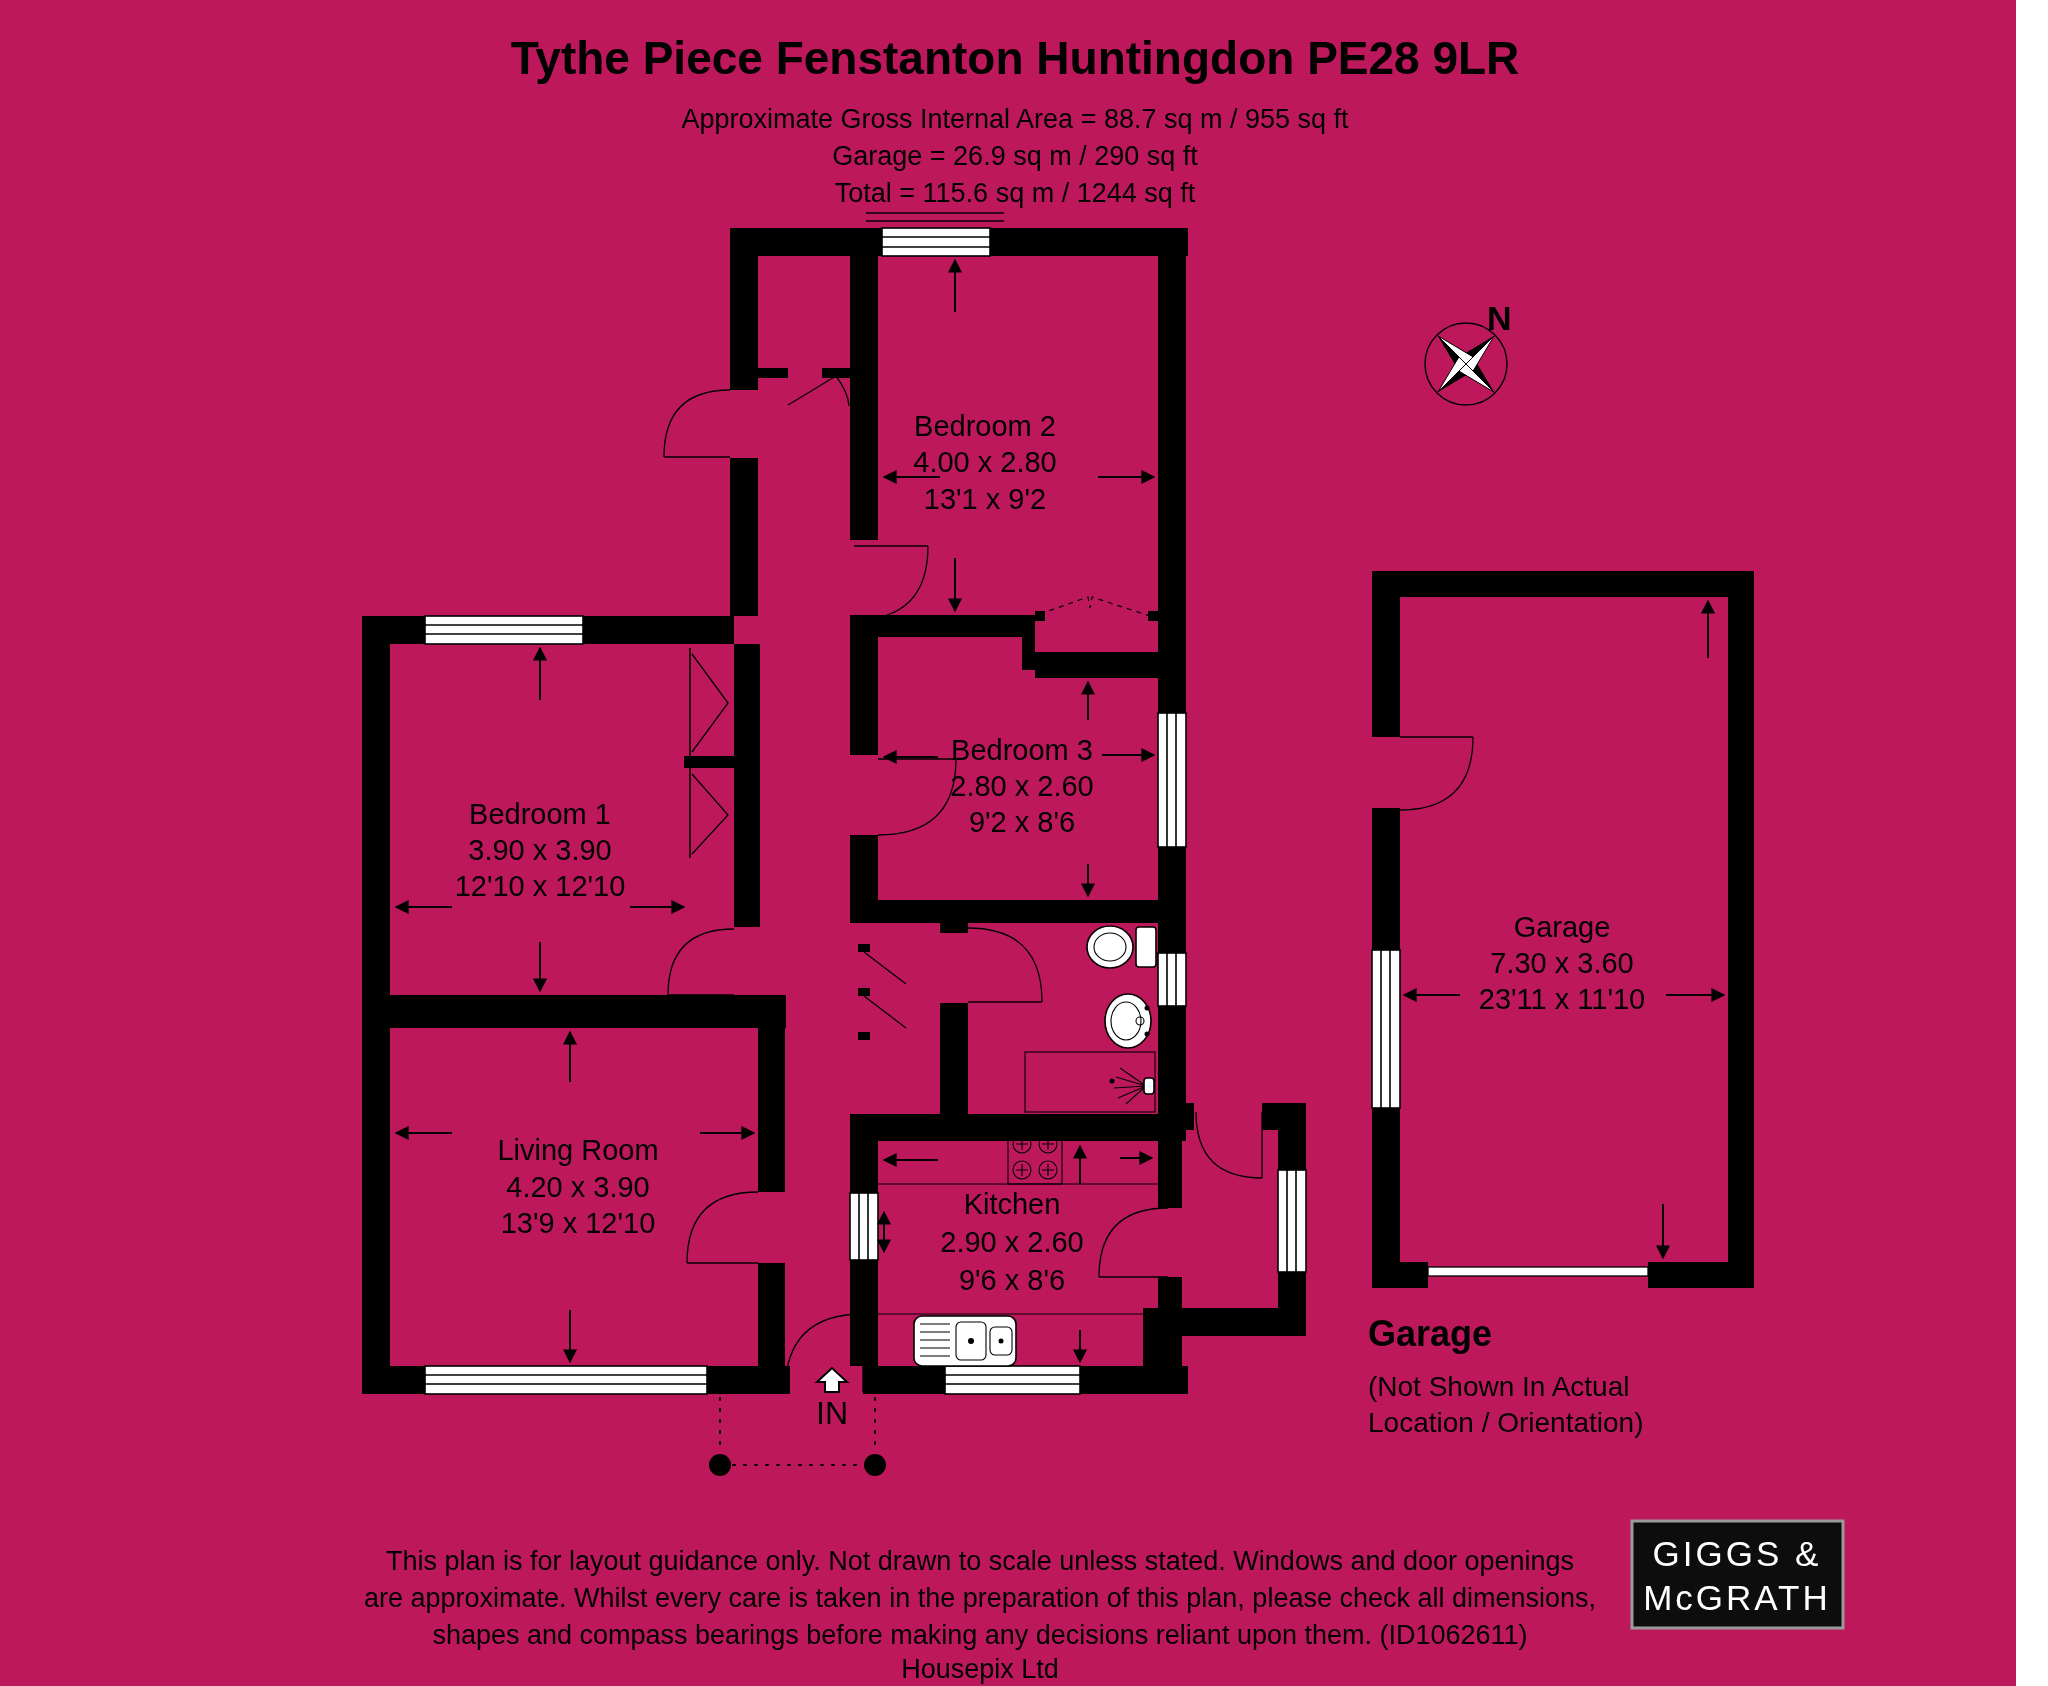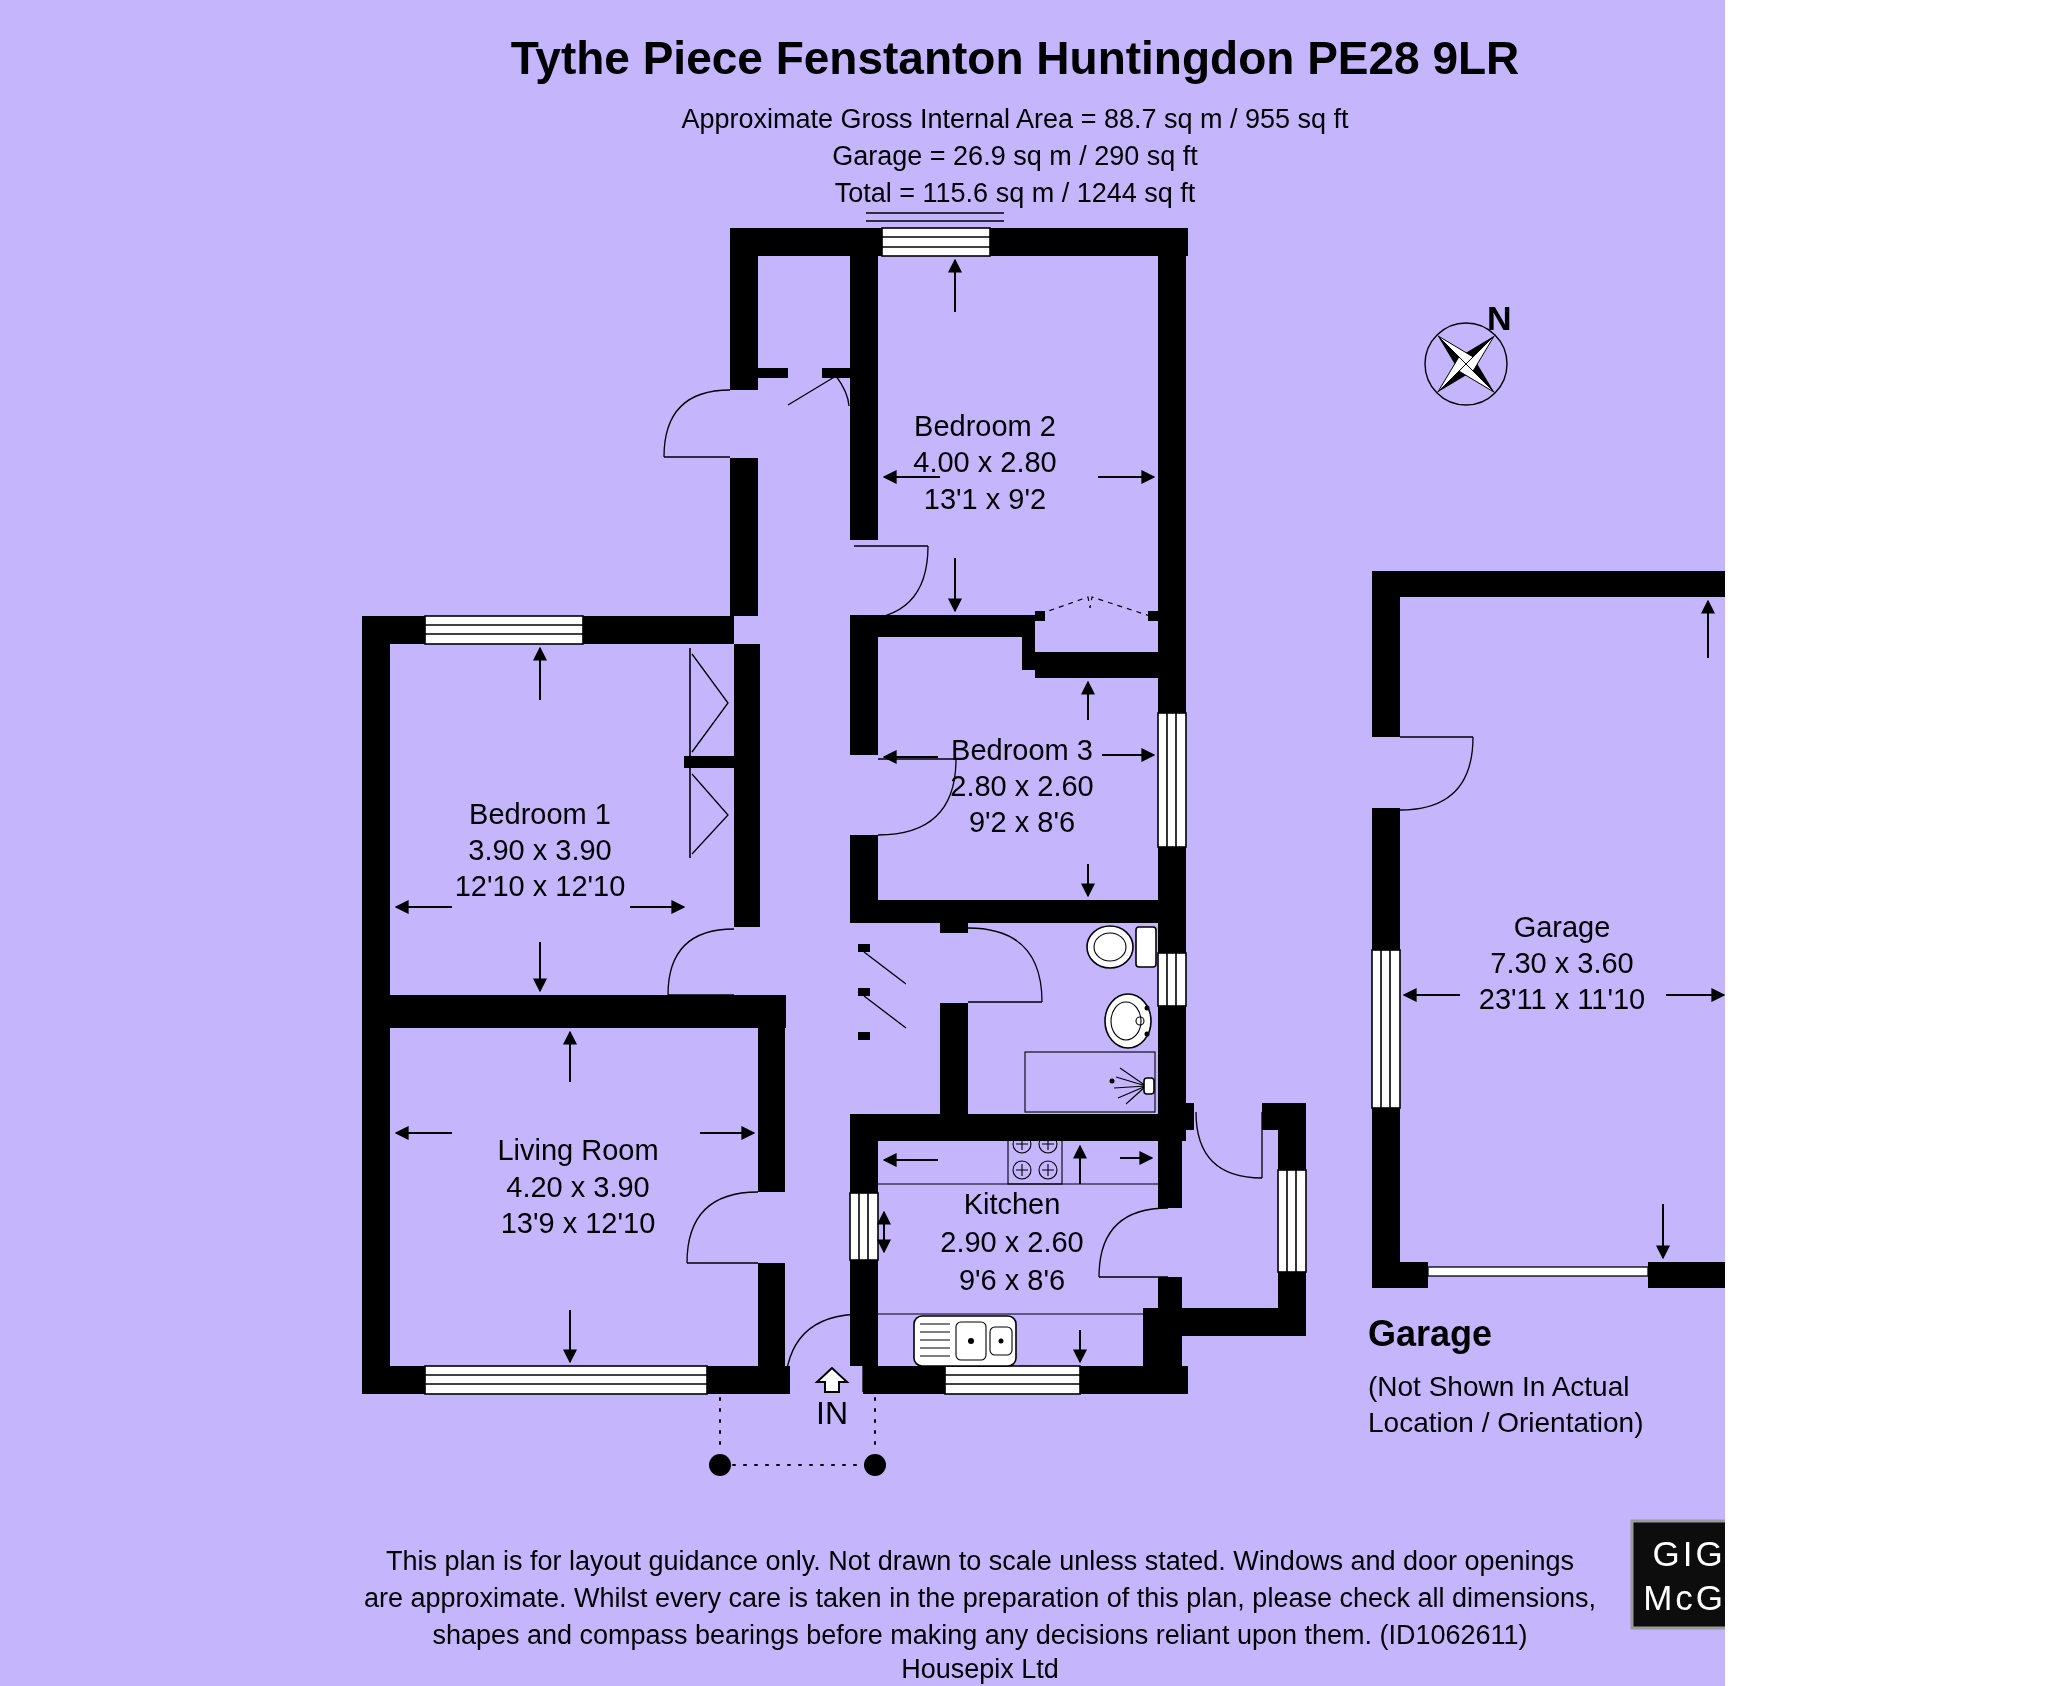--- a/index.html
+++ b/index.html
@@ -1,16 +1,16 @@
 <!DOCTYPE html>
 <html><head>
 <meta charset="utf-8">
 <style>
   html,body{margin:0;padding:0;background:#fff;}
-  .page{position:relative;width:1725px;height:1686px;background:#c4b5fd;overflow:hidden;
+  .page{position:relative;width:2016px;height:1686px;background:#be185d;overflow:hidden;
         font-family:"Liberation Sans","DejaVu Sans",sans-serif;}
   svg{position:absolute;left:0;top:0;}
   svg text{font-family:"Liberation Sans","DejaVu Sans",sans-serif;fill:#000;}
   .title{font-size:46px;font-weight:bold;}
   .sub{font-size:27px;}
   .room{font-size:29px;}
   .in-label{font-size:32px;}
   .north{font-size:34px;font-weight:bold;}
   .cap-b{font-size:36px;font-weight:bold;}
   .cap{font-size:28px;}

